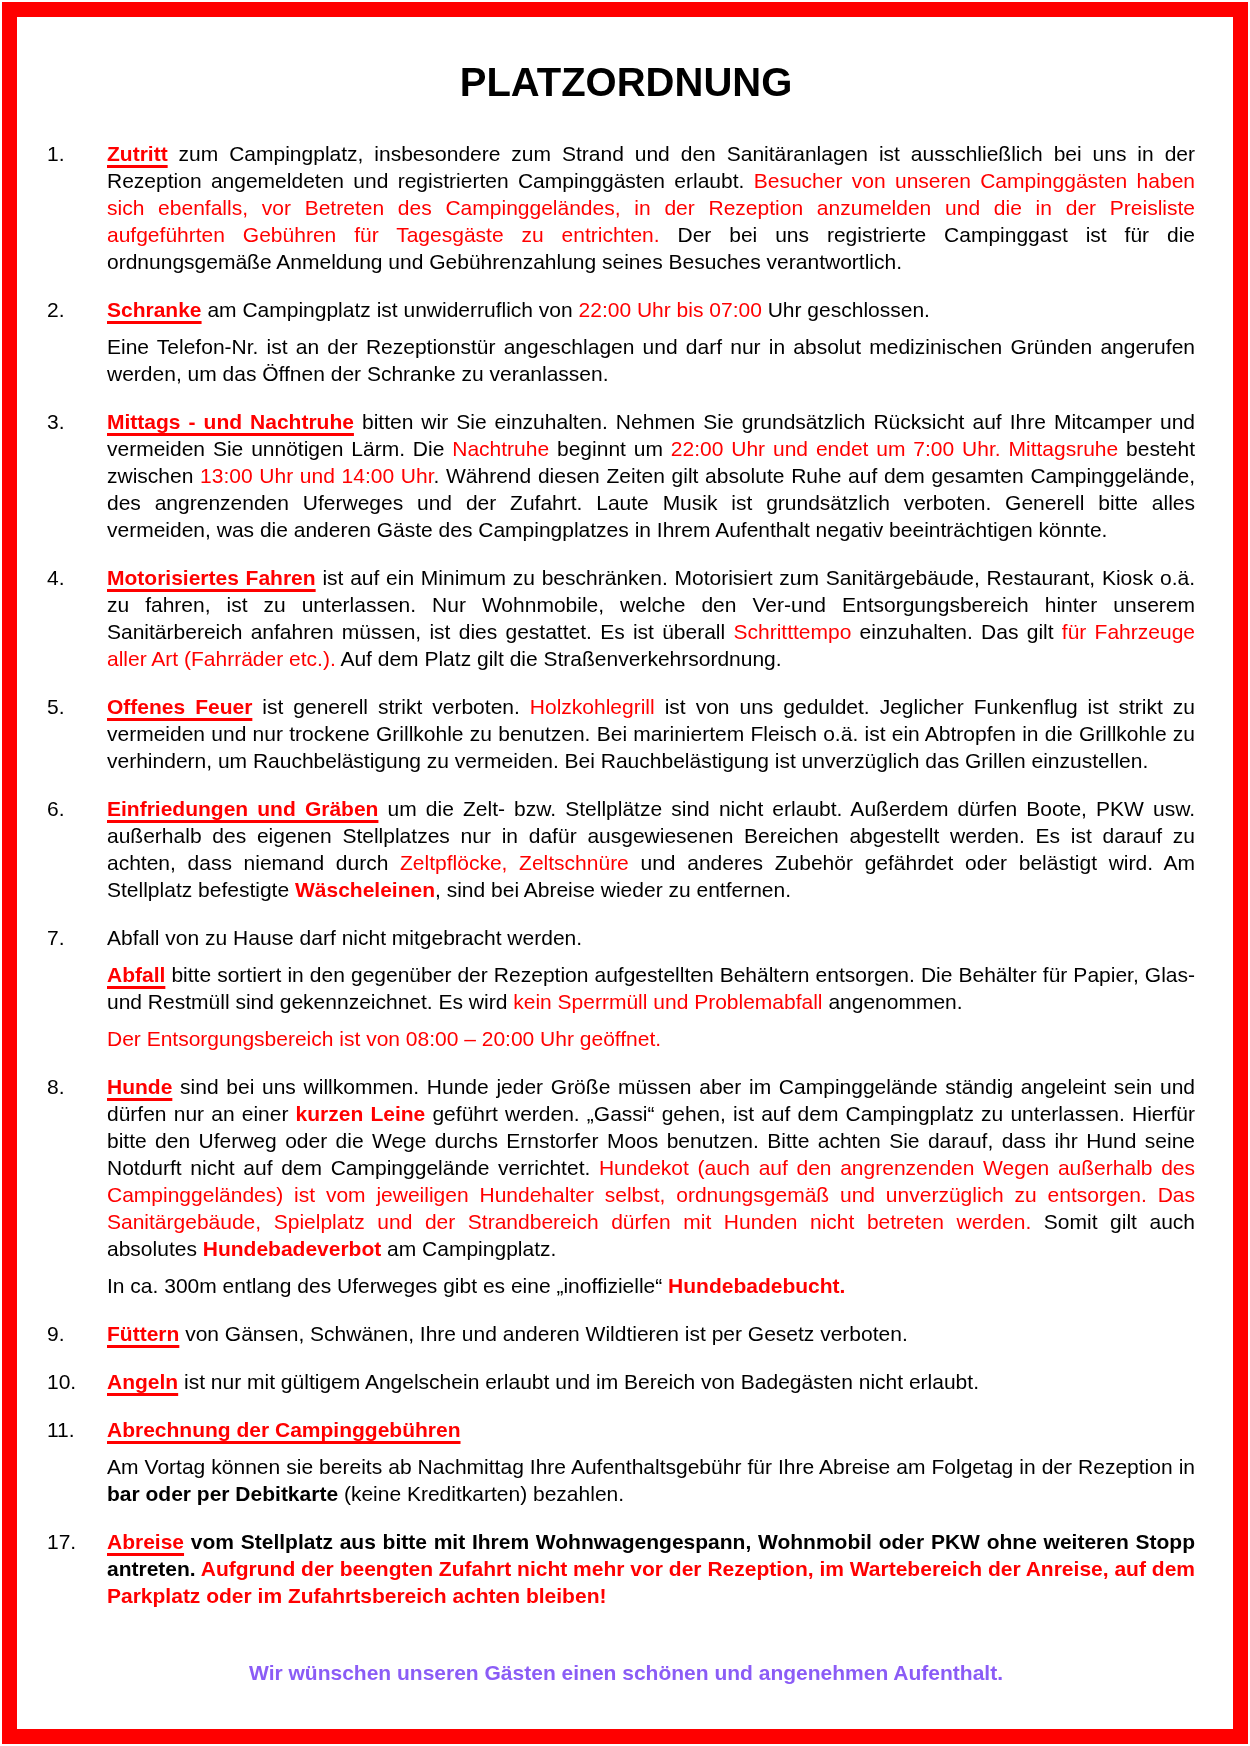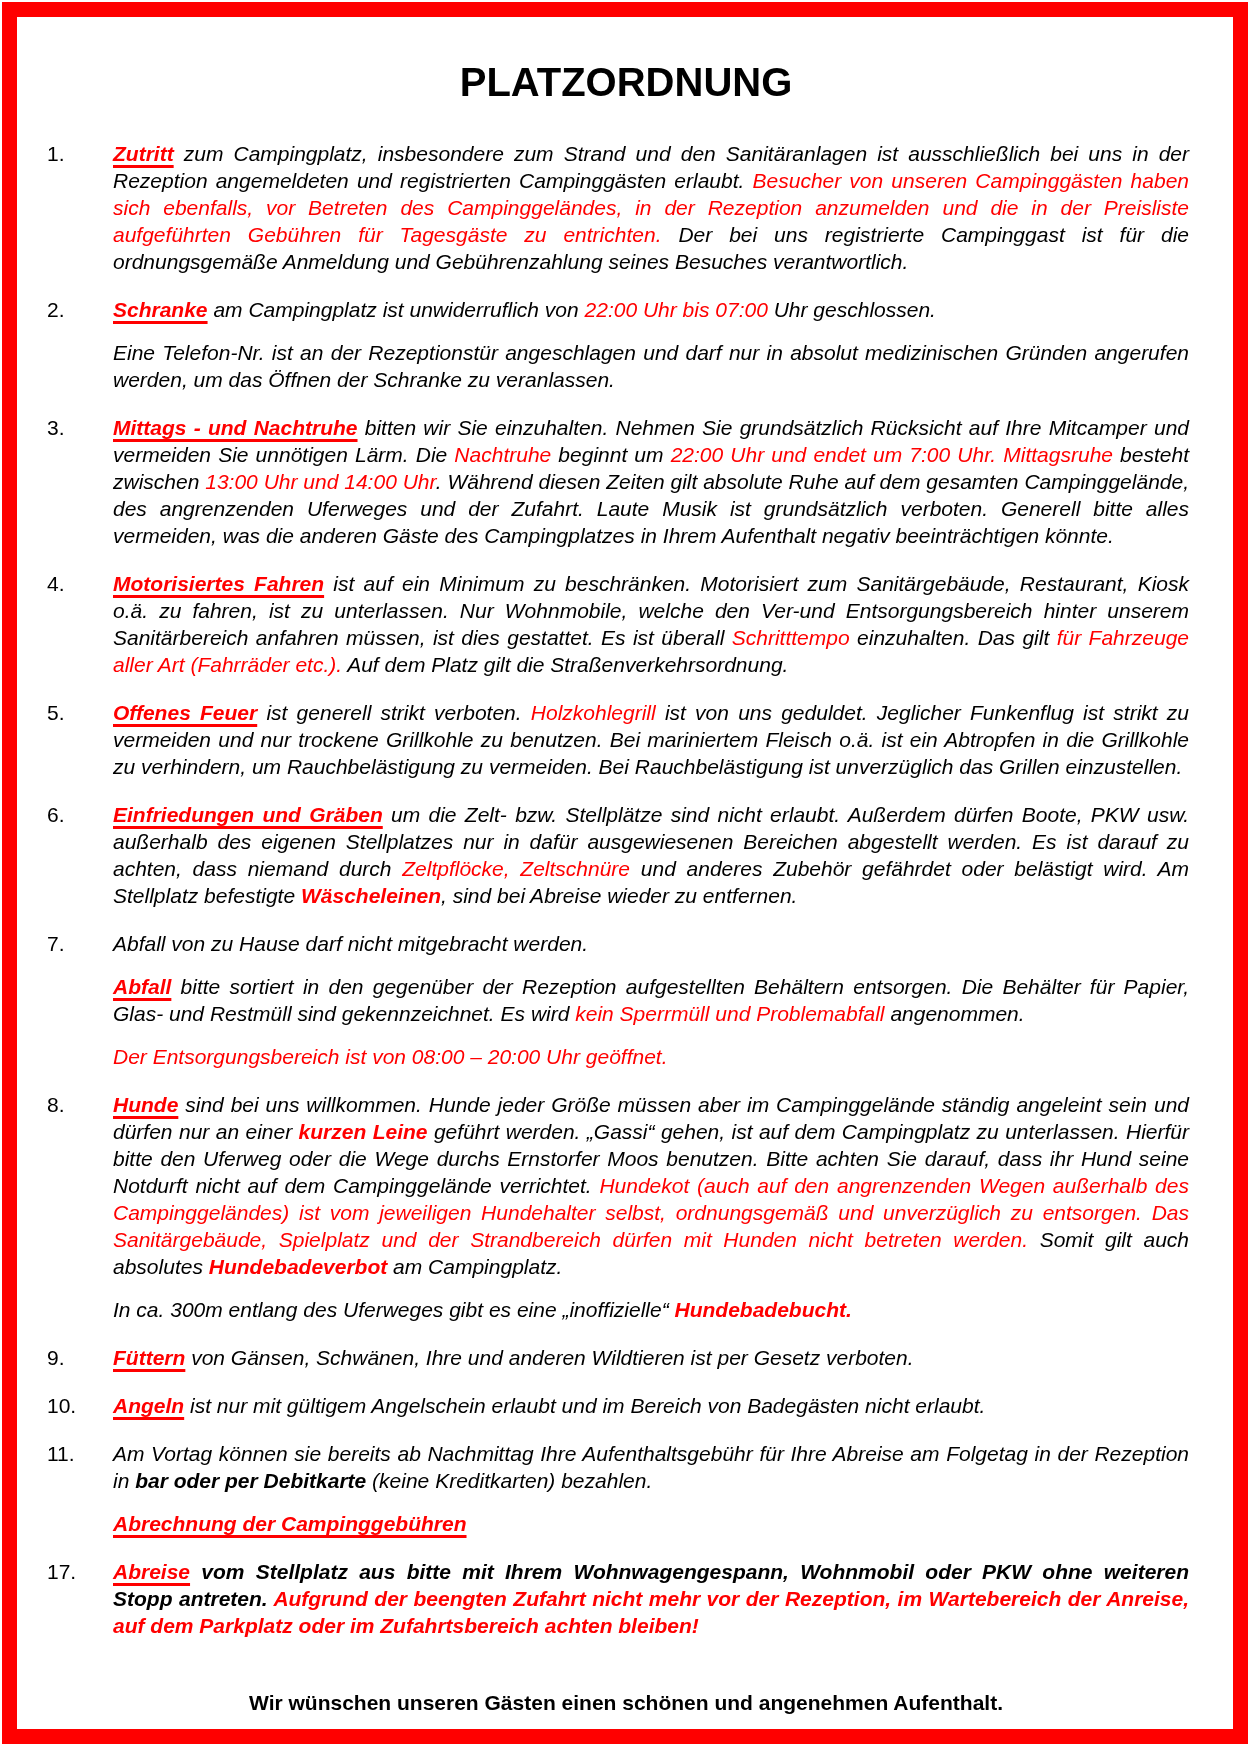--- a/index.html
+++ b/index.html
@@ -50,38 +50,37 @@
     text-align: justify;
   }
   ol.rules li .num {
     position: absolute;
     left: 0;
     top: 0;
     text-align: left;
     color: #000000;
   }
   ol.rules li p {
-    margin: 16px;
-    font-style: italic;
+    margin: 10px;
   }
   
   .s-h  { color: var(--red, #ff0000); font-weight: 700;
           text-decoration: underline; text-decoration-thickness: 3px;
           text-underline-offset: 4px; }
   .s-k  { color: #000000; }
   .s-r  { color: var(--red, #ff0000); }
   .s-kb { color: #000000; font-weight: 700; }
   .s-rb { color: var(--red, #ff0000); font-weight: 700; }
   .doc-footer {
     margin-top: 50px;
     text-align: center;
     font-size: 21px;
     line-height: 27px;
     font-weight: 700;
-    color: #000000;
+    color: #8b5cf6;
   }
 </style>
 </head>
 <body style="--red: #ff0000;">
 
 <div class="border-frame"></div>
 
 <div class="content">
   <h1 class="doc-title">PLATZORDNUNG</h1>
   <ol class="rules">
@@ -124,22 +123,22 @@
       <li>
         <span class="num">9.</span>
         <p><span class="s-h">Füttern</span><span class="s-k"> von Gänsen, Schwänen, Ihre und anderen Wildtieren ist per Gesetz verboten.</span></p>
       </li>
       <li>
         <span class="num">10.</span>
         <p><span class="s-h">Angeln</span><span class="s-k"> ist nur mit gültigem Angelschein erlaubt und im Bereich von Badegästen nicht erlaubt.</span></p>
       </li>
       <li>
         <span class="num">11.</span>
+        <p><span class="s-h">Abrechnung der Campinggebühren</span></p>
         <p><span class="s-k">Am Vortag können sie bereits ab Nachmittag Ihre Aufenthaltsgebühr für Ihre Abreise am Folgetag in der Rezeption in </span><span class="s-kb">bar oder per Debitkarte</span><span class="s-k"> (keine Kreditkarten) bezahlen.</span></p>
-        <p><span class="s-h">Abrechnung der Campinggebühren</span></p>
       </li>
       <li>
         <span class="num">17.</span>
         <p><span class="s-h">Abreise</span><span class="s-kb"> vom Stellplatz aus bitte mit Ihrem Wohnwagengespann, Wohnmobil oder PKW ohne weiteren Stopp antreten. </span><span class="s-rb">Aufgrund der beengten Zufahrt nicht mehr vor der Rezeption, im Wartebereich der Anreise, auf dem Parkplatz oder im Zufahrtsbereich achten bleiben!</span></p>
       </li>
     </ol>
   <div class="doc-footer">Wir wünschen unseren Gästen einen schönen und angenehmen Aufenthalt.</div>
 </div>
 
 </body></html>

